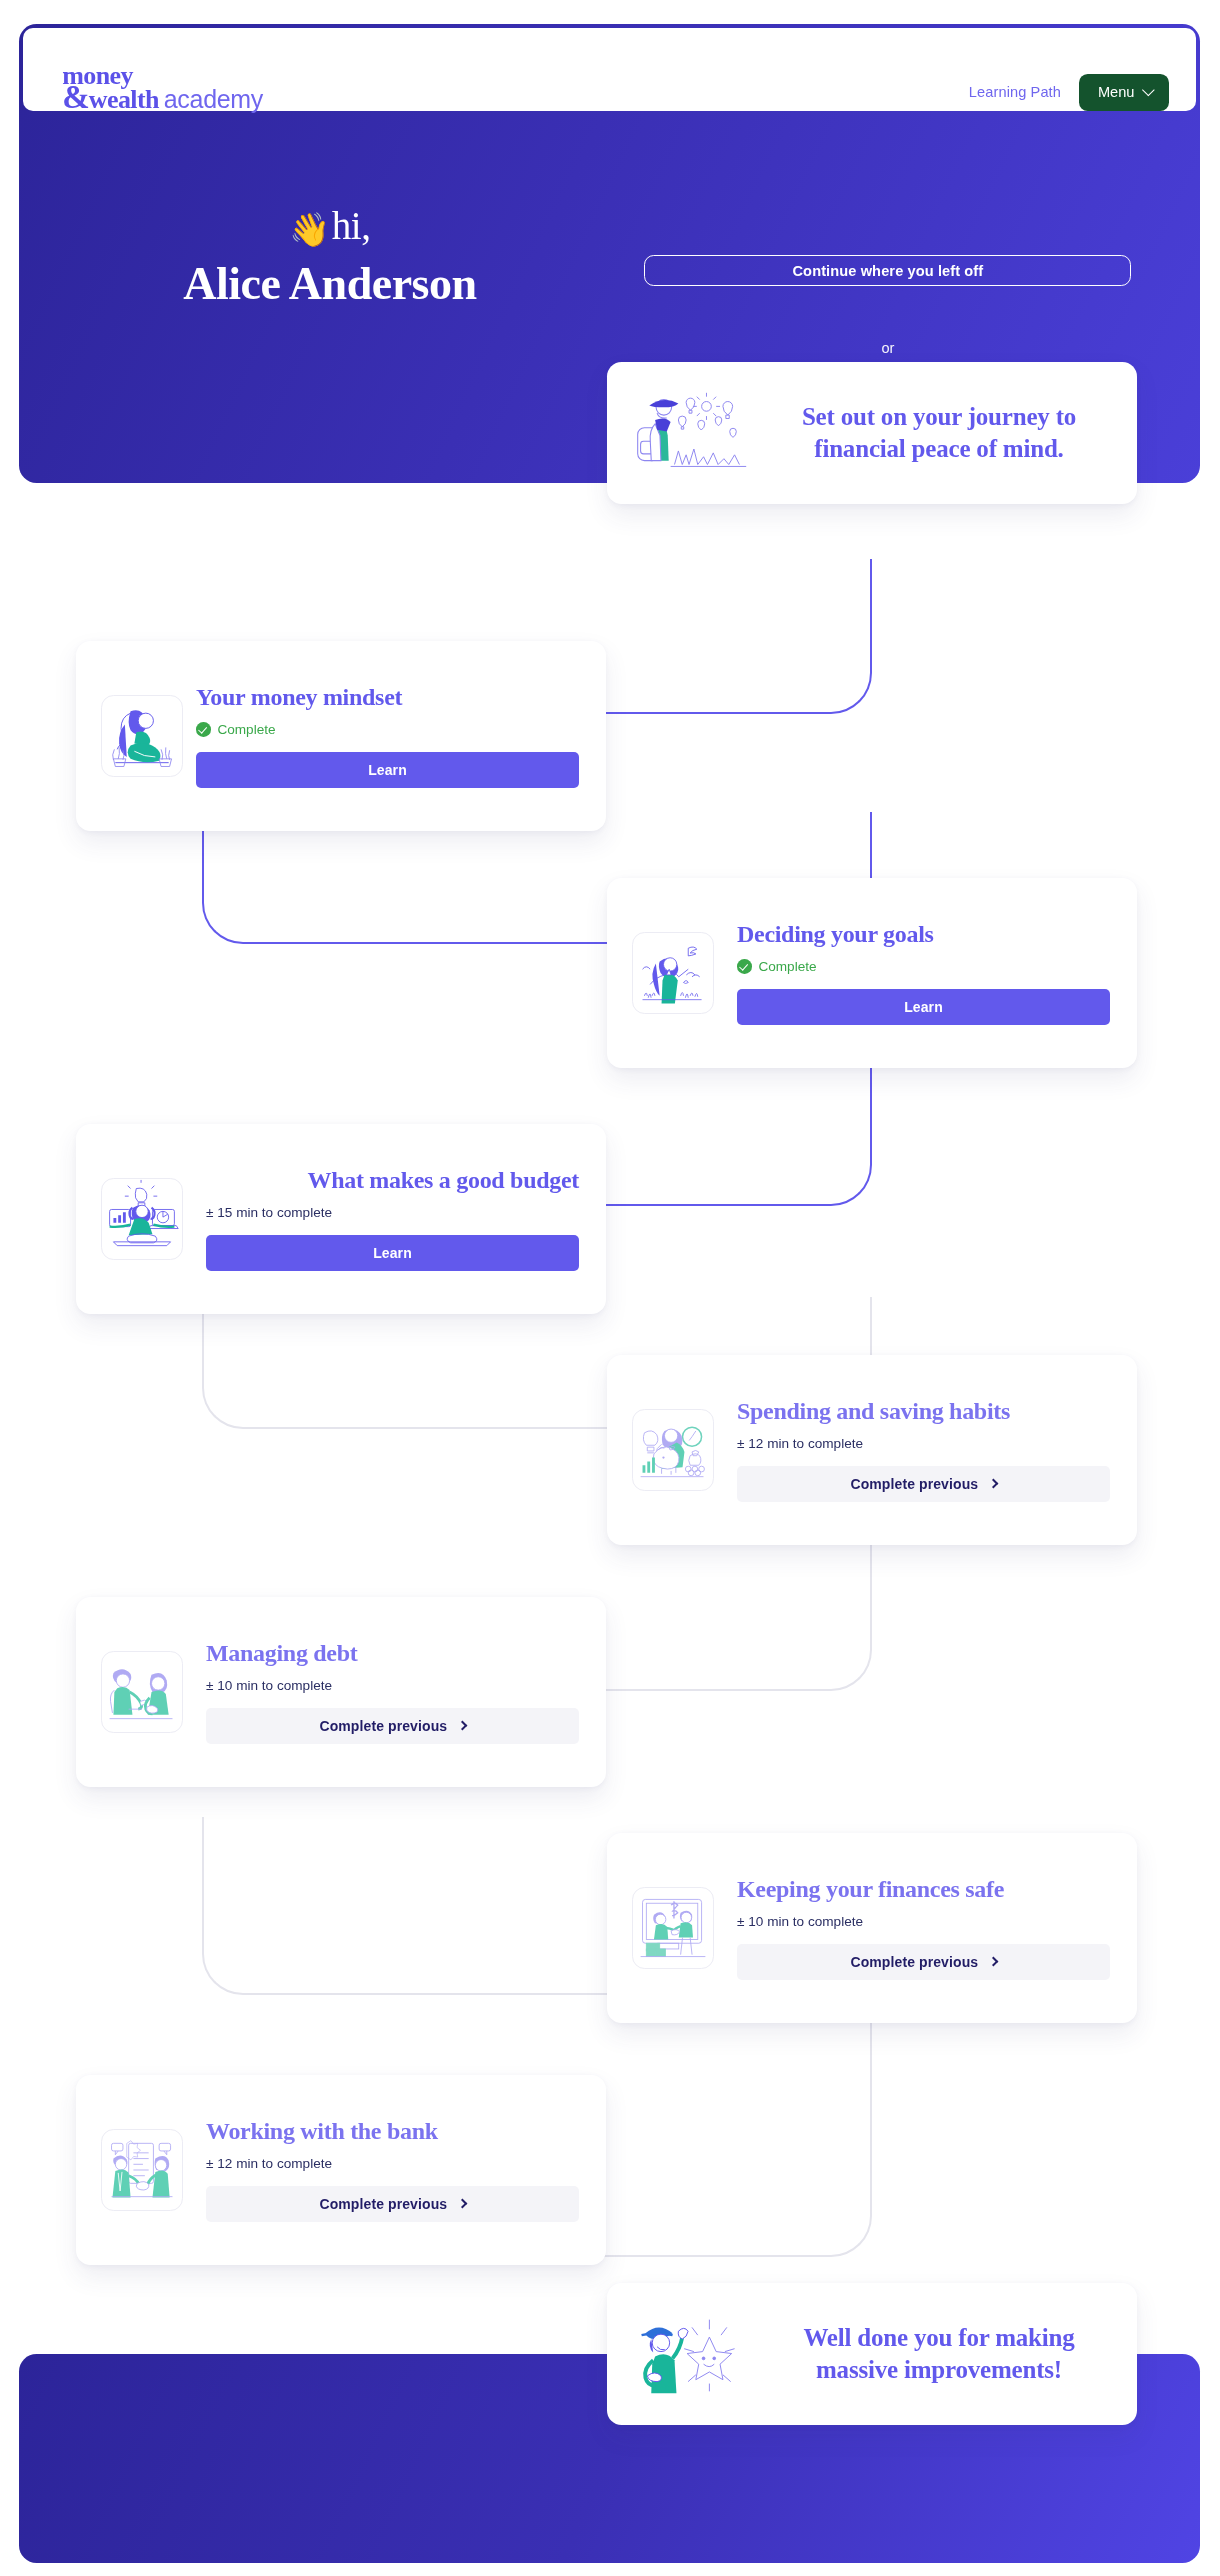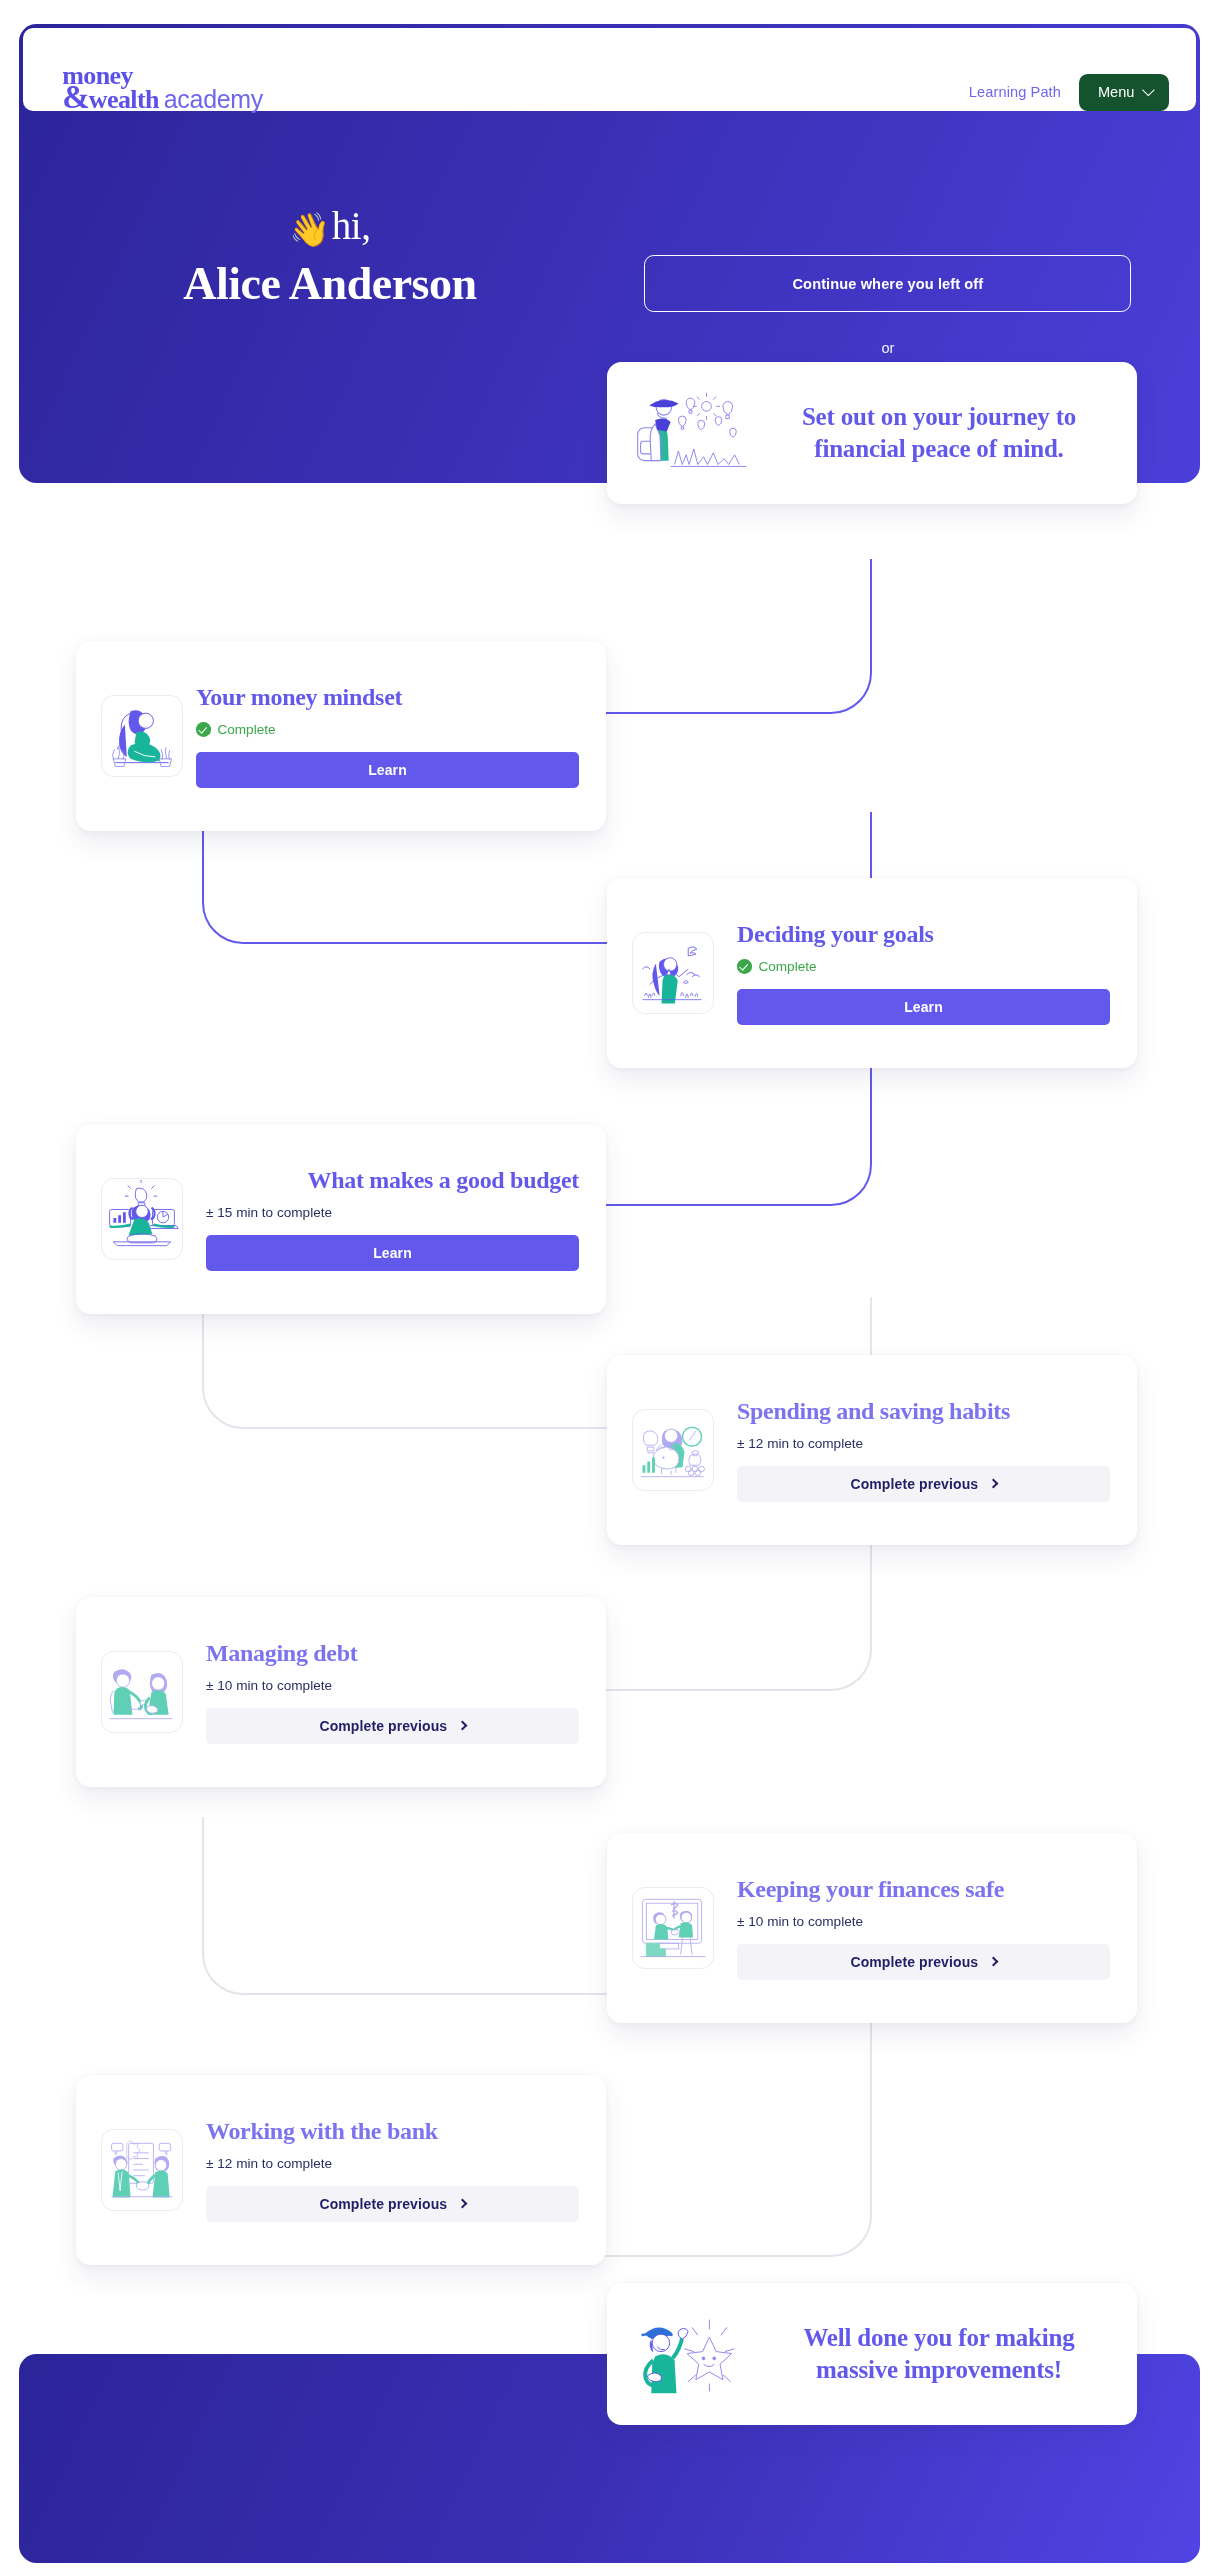--- a/index.html
+++ b/index.html
@@ -139,21 +139,21 @@
     line-height: 1.2;
     margin-top: 5.8px;
   }
 
   
   .continue-btn {
     position: absolute;
     left: 625px;
     top: 231px;
     width: 487px;
-    height: 57px;
+    height: 31px;
     border: 1.6px solid #ffffff;
     border-radius: 9.7px;
     color: #ffffff;
     font-size: 14.6px;
     font-weight: 700;
     display: flex;
     align-items: center;
     justify-content: center;
     letter-spacing: 0.1px;
   }

